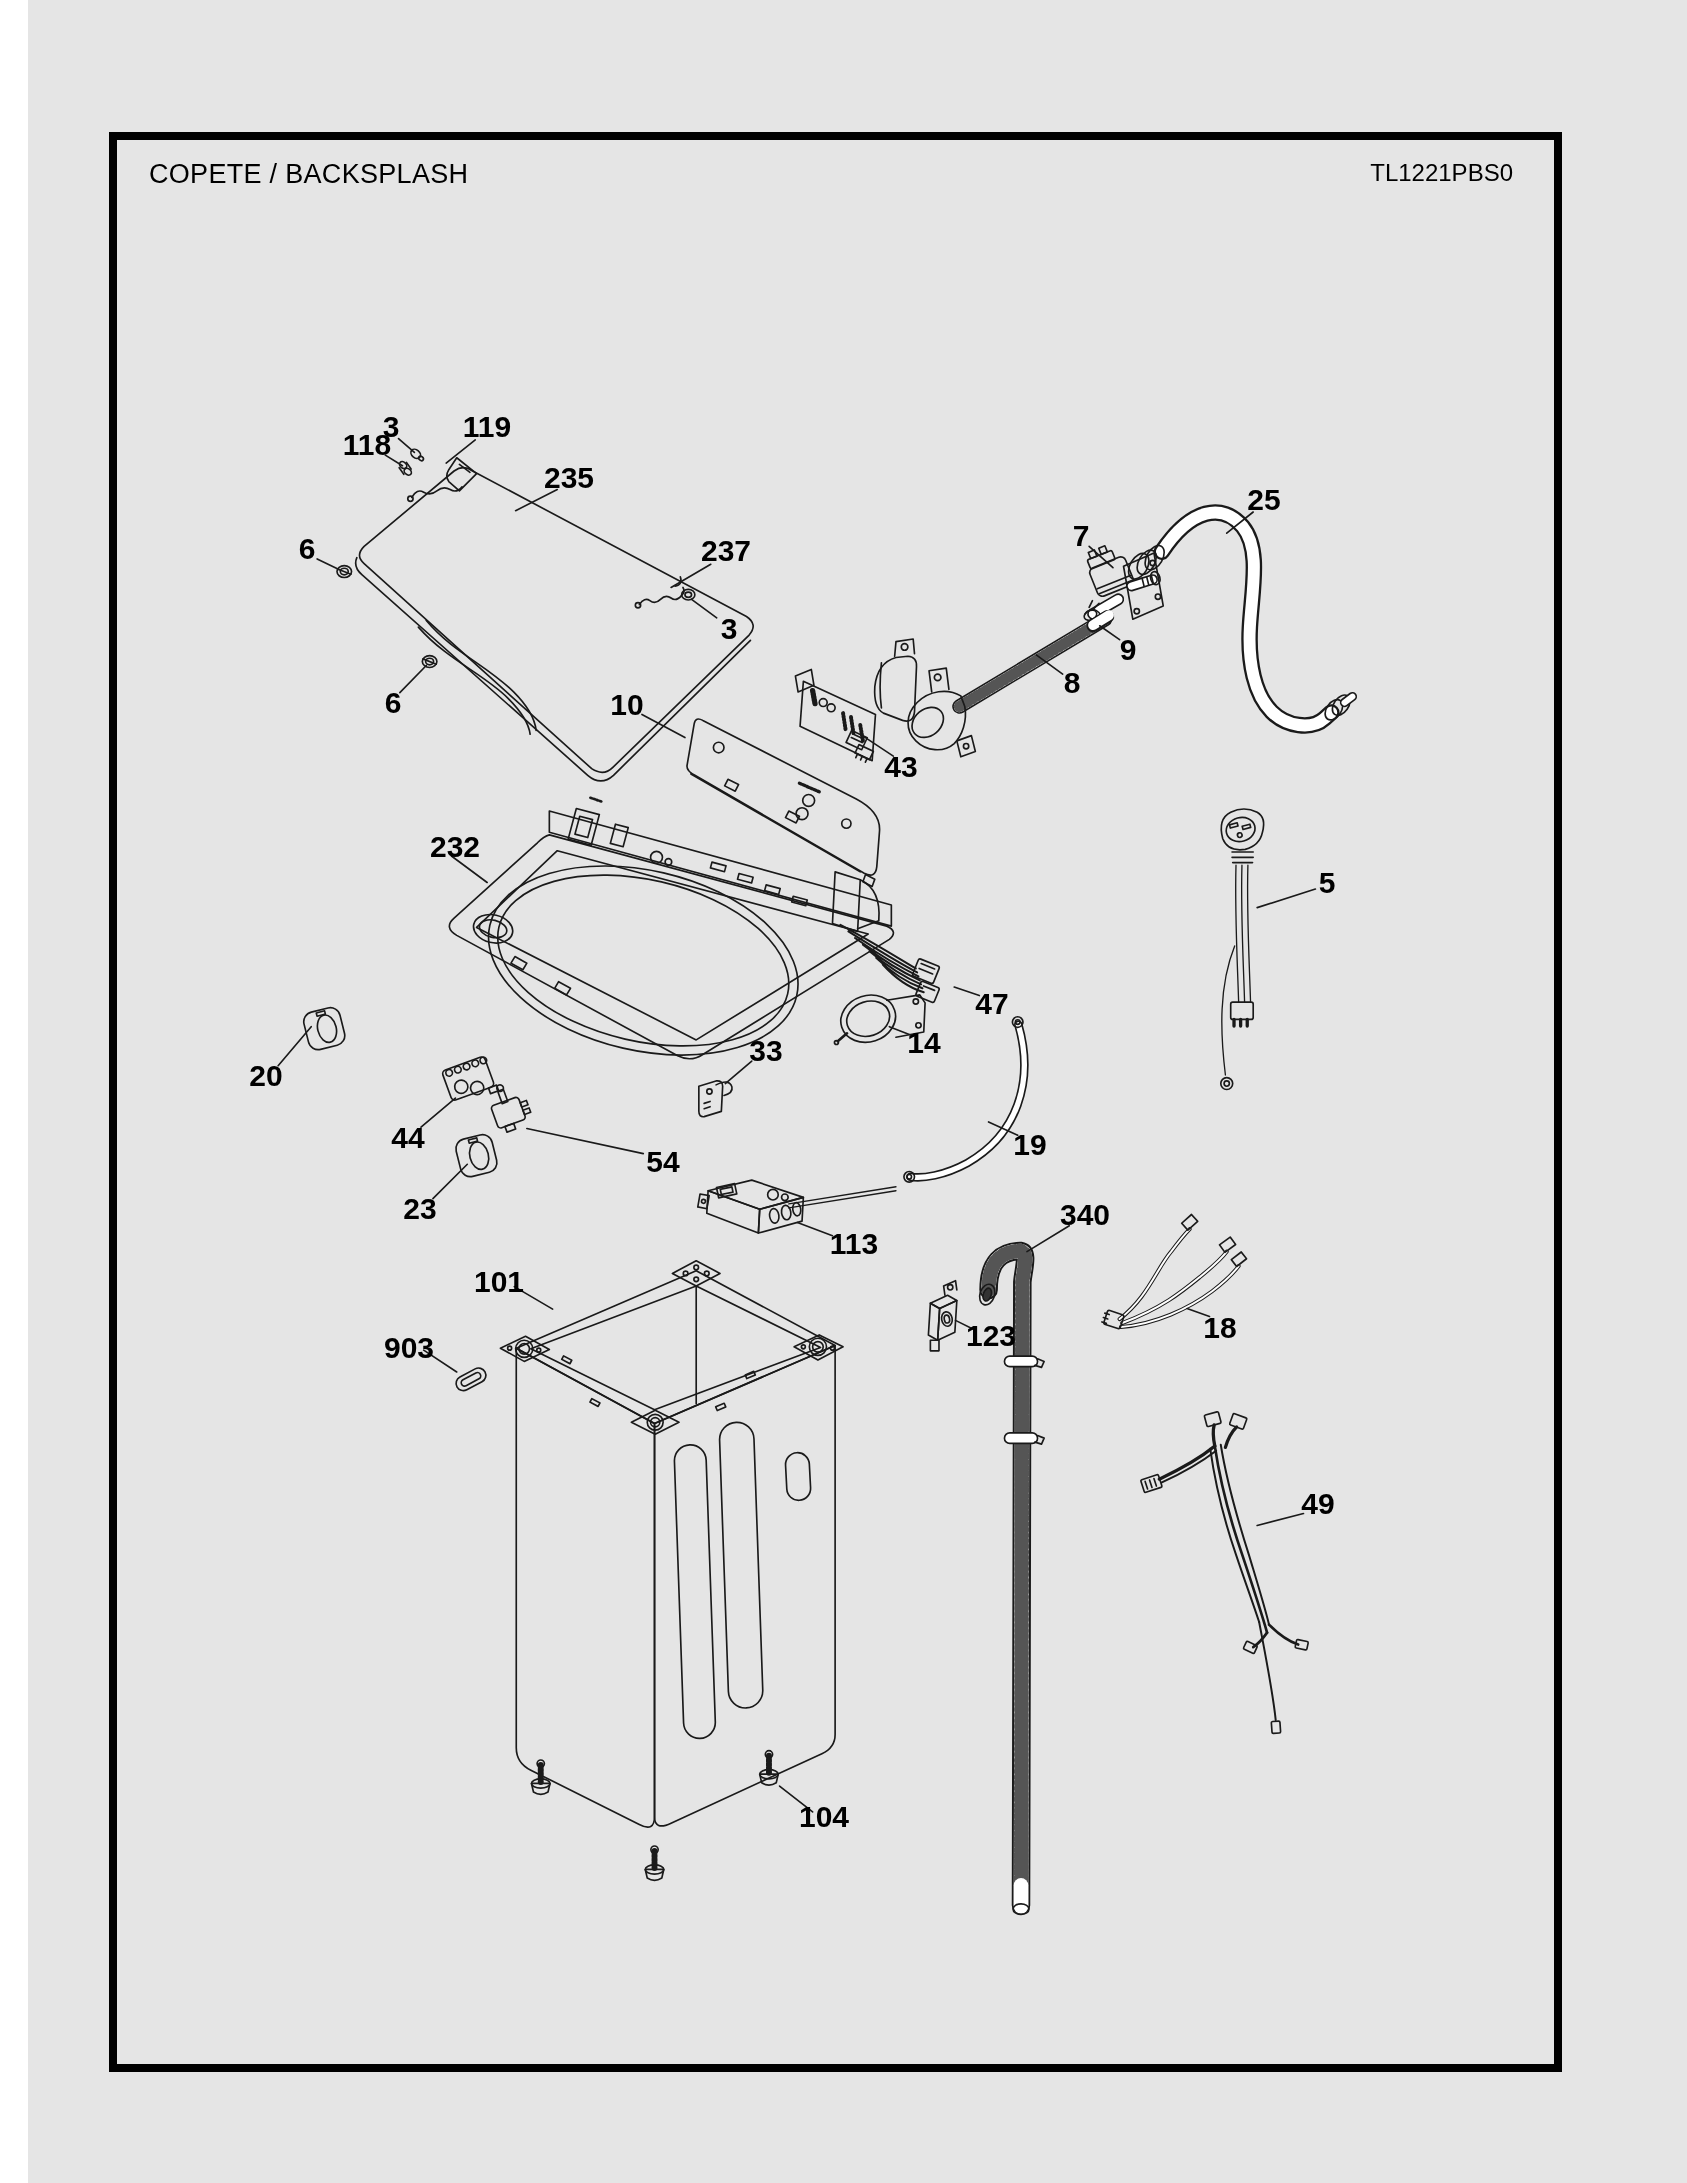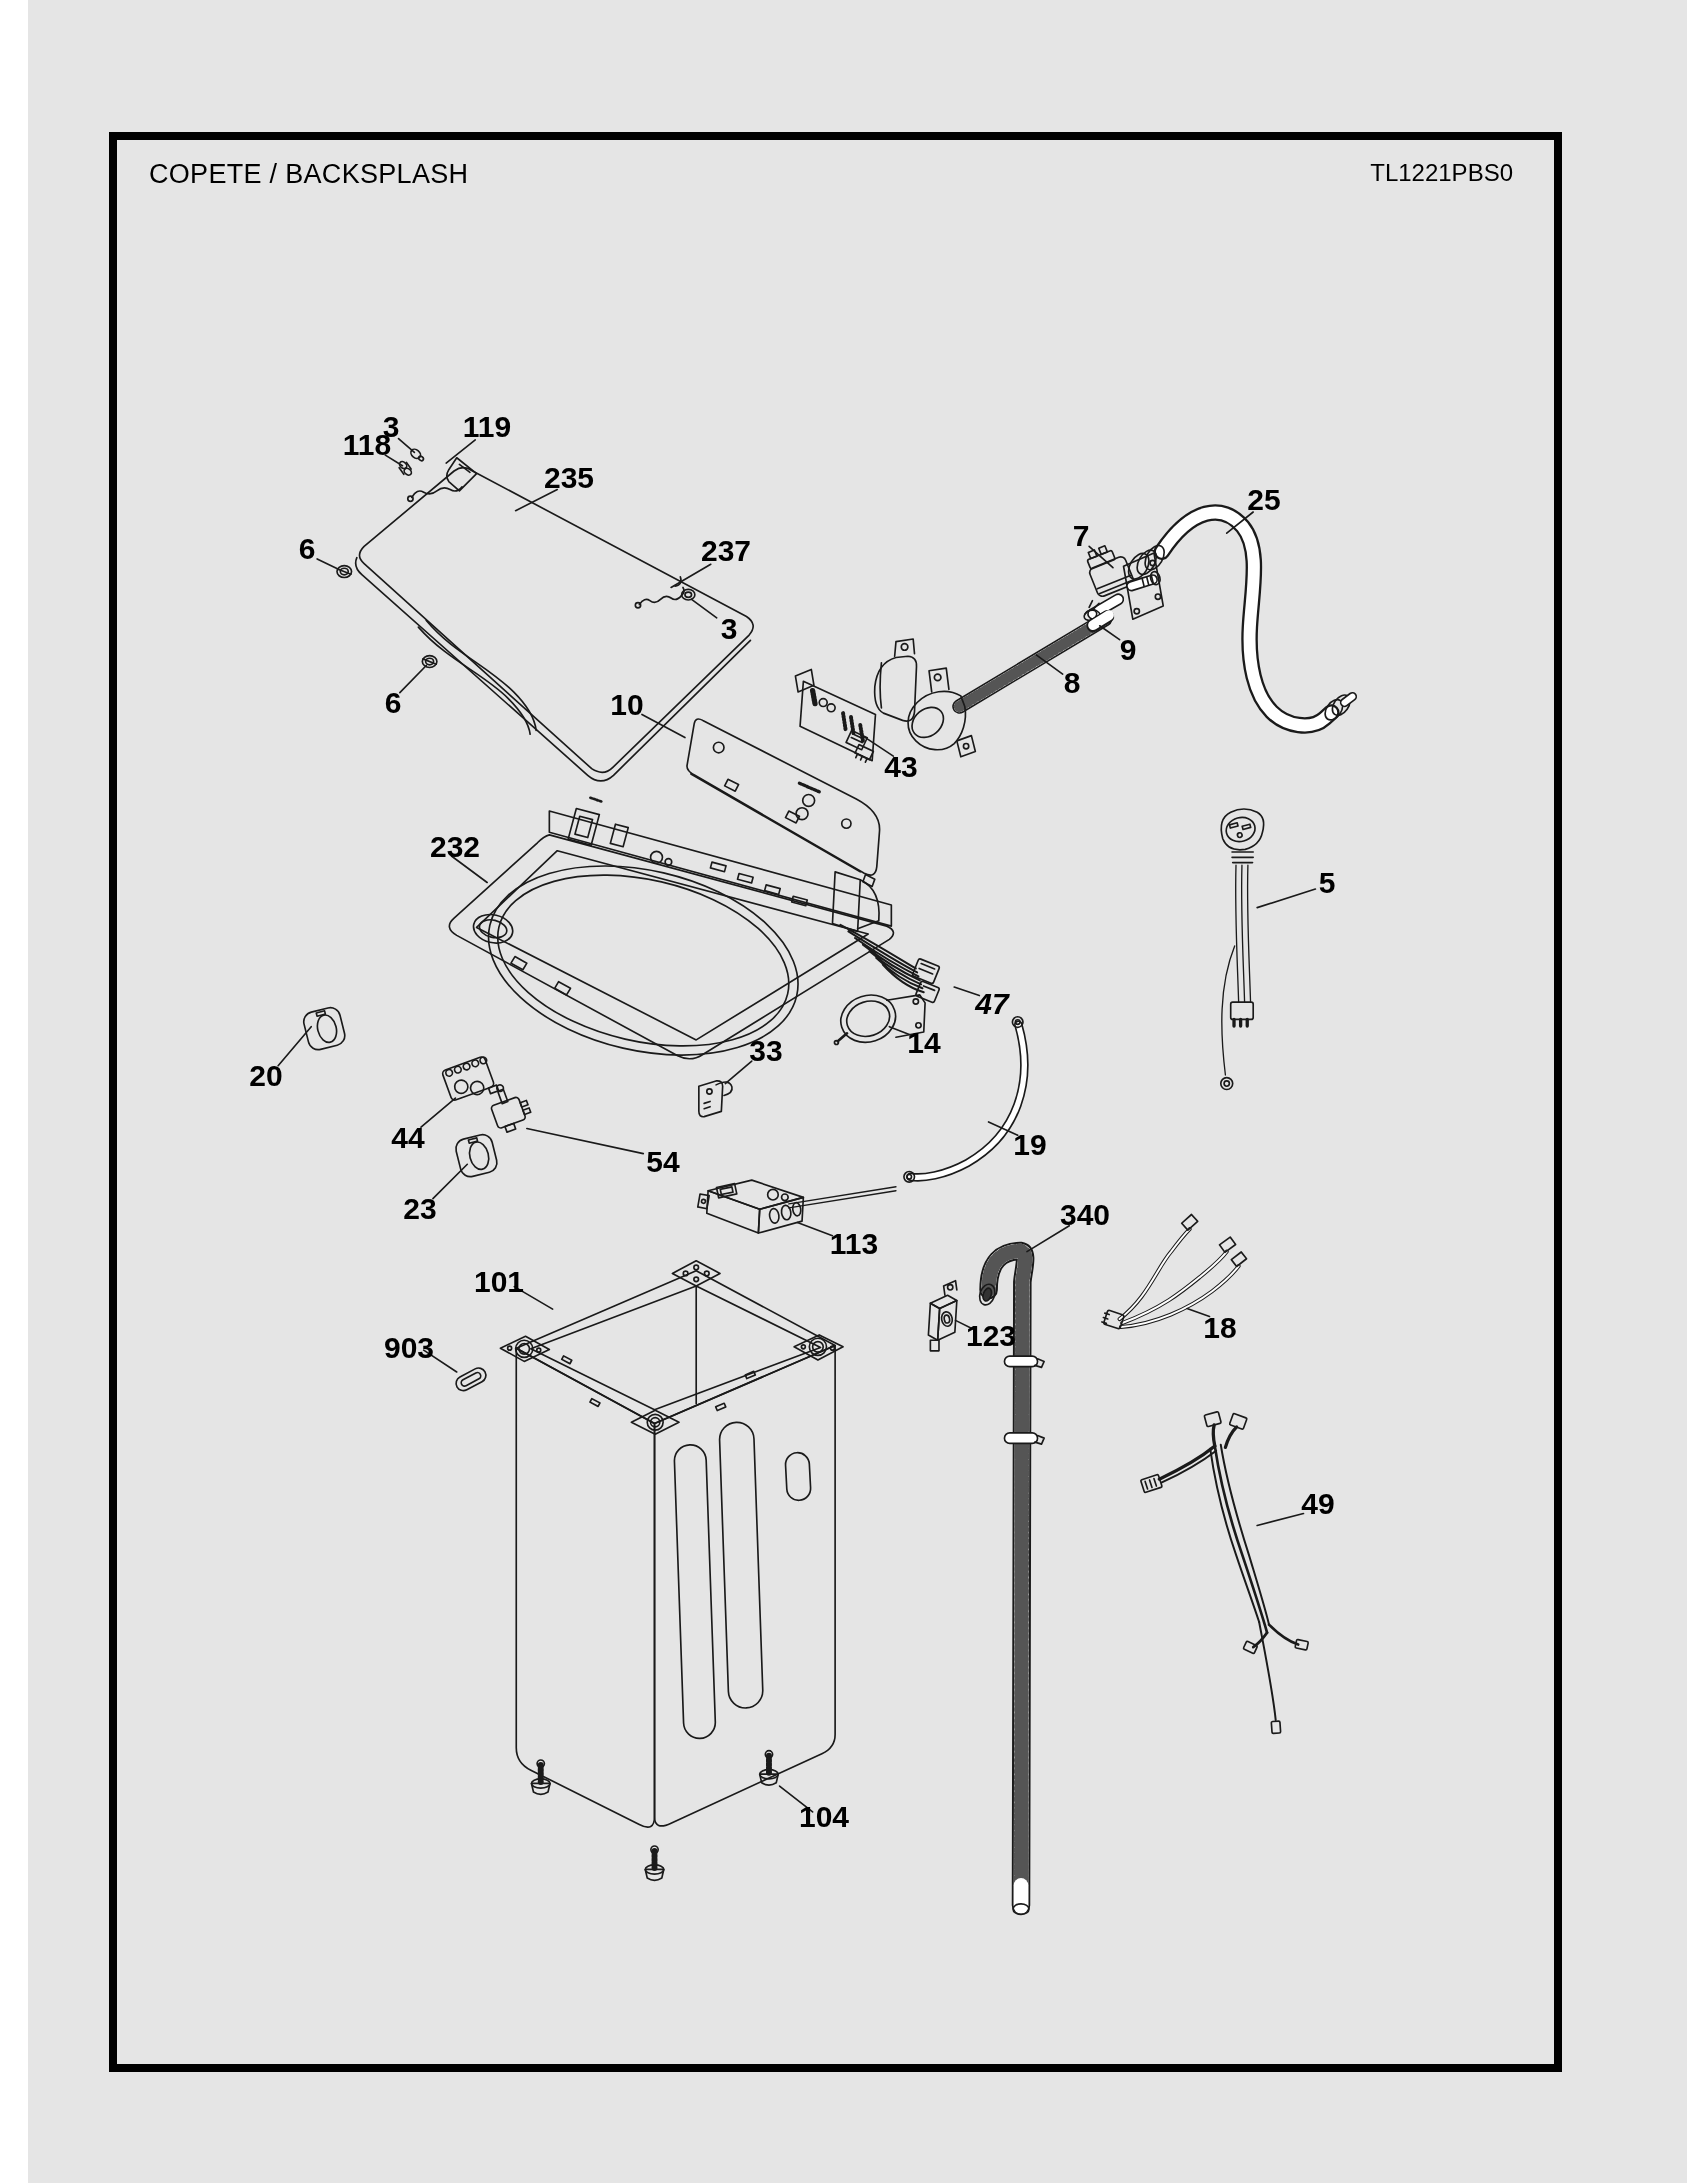--- a/index.html
+++ b/index.html
@@ -496,21 +496,21 @@
       <div class="callout" style="left: 1100px; top: 650px;">9</div>
       <div class="callout" style="left: 1044px; top: 683px;">8</div>
       <div class="callout" style="left: 427px; top: 847px;">232</div>
       <div class="callout" style="left: 1299px; top: 883px;">5</div>
       <div class="callout" style="left: 238px; top: 1076px;">20</div>
       <div class="callout" style="left: 380px; top: 1138px;">44</div>
       <div class="callout" style="left: 635px; top: 1162px;">54</div>
       <div class="callout" style="left: 392px; top: 1209px;">23</div>
       <div class="callout" style="left: 738px; top: 1051px; text-align: center;">33</div>
       <div class="callout" style="left: 896px; top: 1043px;">14</div>
-      <div class="callout" style="left: 964px; top: 1004px; font-style: italic;">47</div>
+      <div class="callout" style="left: 964px; top: 1004px;">47</div>
       <div class="callout" style="left: 1002px; top: 1145px;">19</div>
       <div class="callout" style="left: 826px; top: 1244px;">113</div>
       <div class="callout" style="left: 471px; top: 1282px;">101</div>
       <div class="callout" style="left: 381px; top: 1348px;">903</div>
       <div class="callout" style="left: 963px; top: 1336px;">123</div>
       <div class="callout" style="left: 1057px; top: 1215px;">340</div>
       <div class="callout" style="left: 1192px; top: 1328px;">18</div>
       <div class="callout" style="left: 1290px; top: 1504px;">49</div>
       <div class="callout" style="left: 796px; top: 1817px;">104</div>
     </div>

